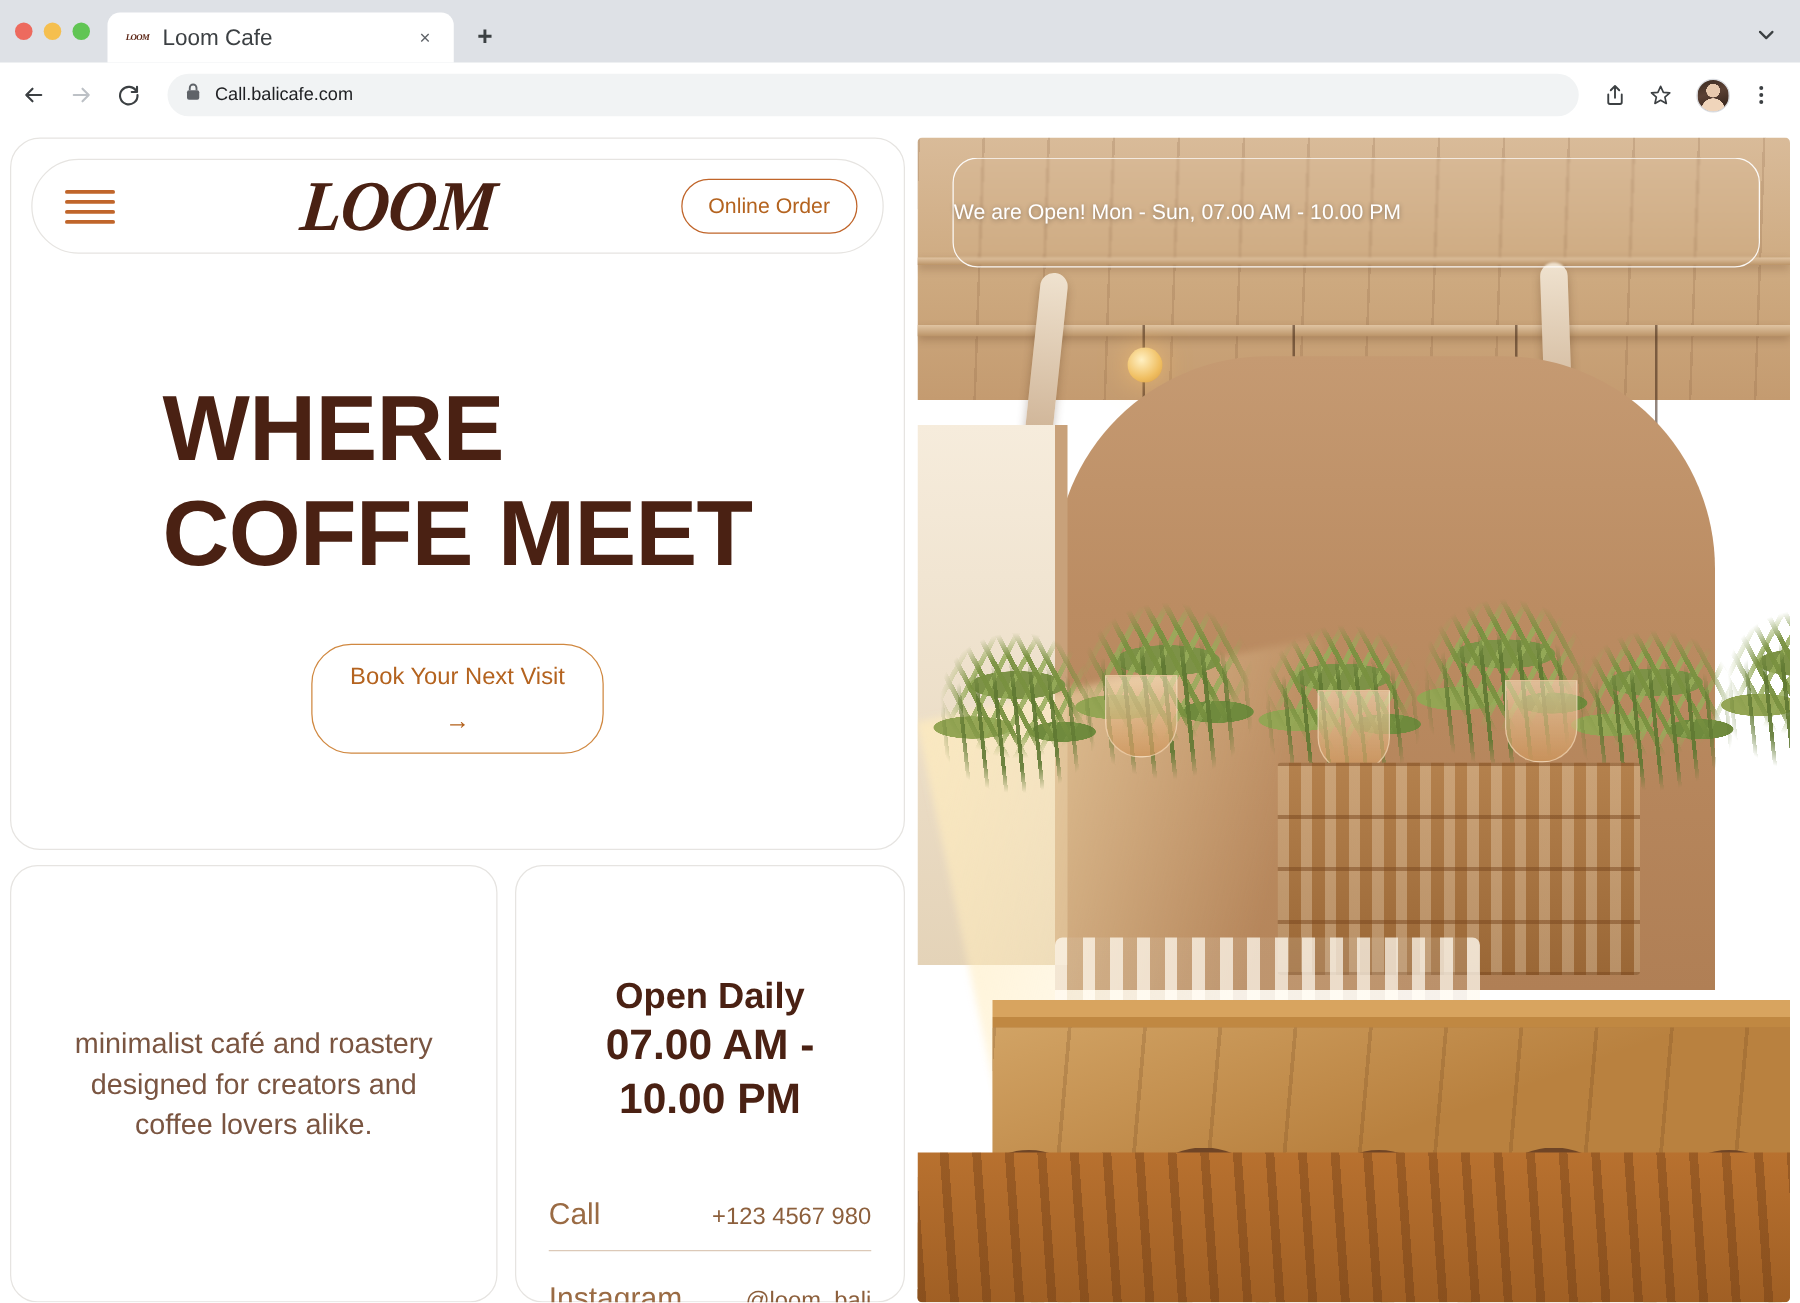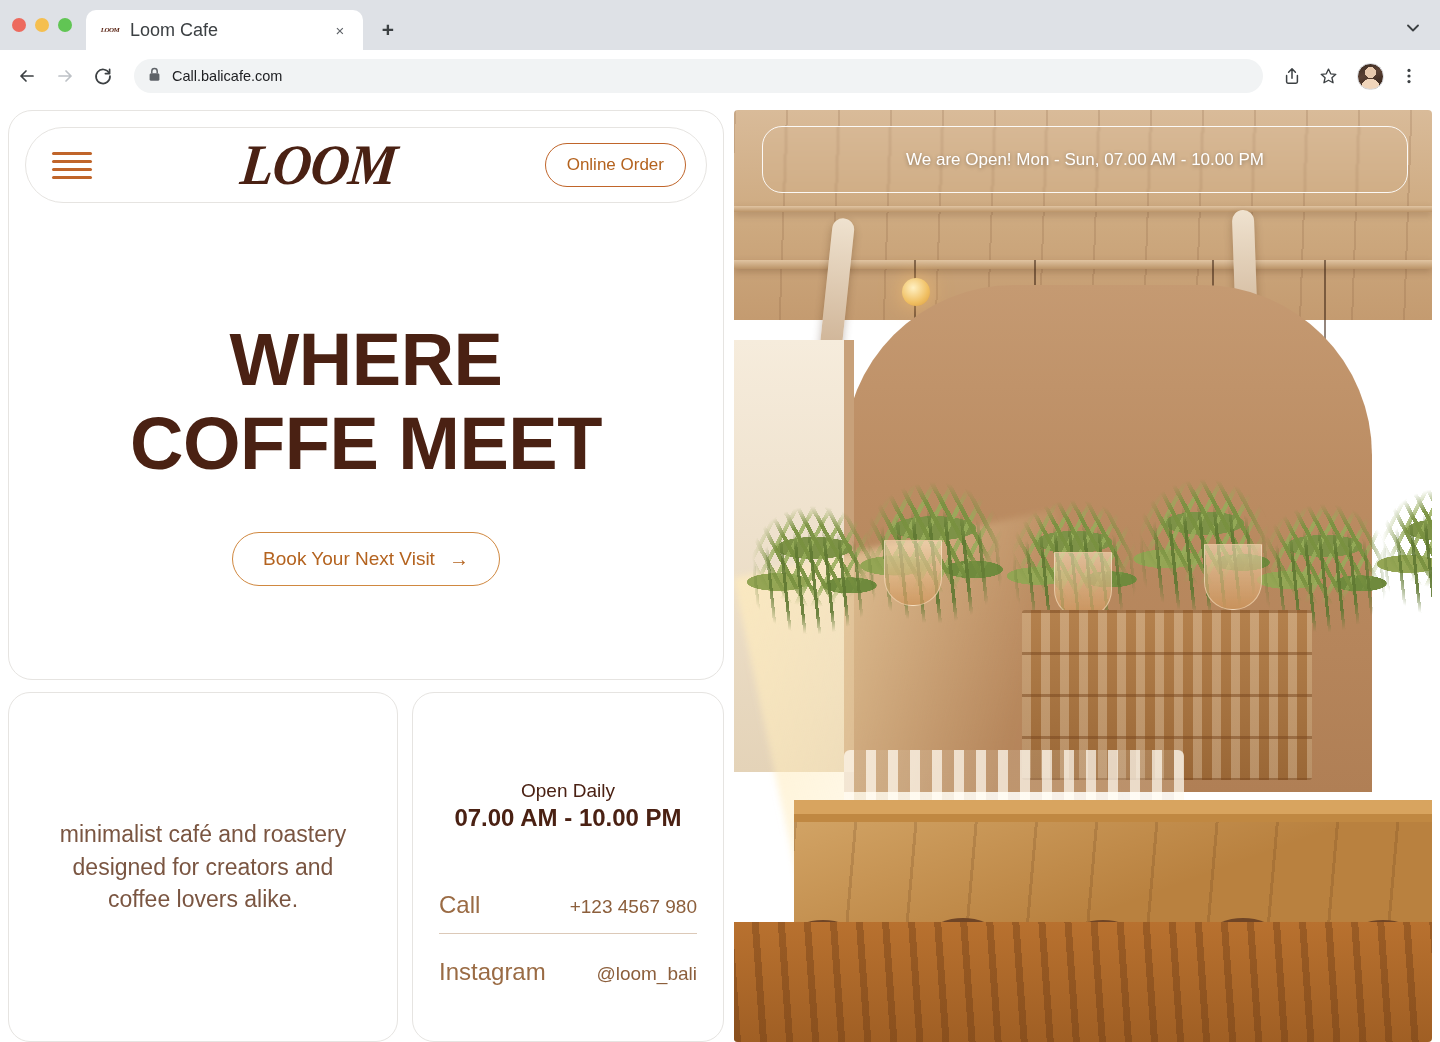--- a/index.html
+++ b/index.html
@@ -129,49 +129,50 @@
     font-family: "Liberation Sans", sans-serif; white-space: nowrap;
   }
 
   .hero-body {
     flex: 1; width: 100%;
     display: flex; flex-direction: column; align-items: center; justify-content: center;
     padding-bottom: 26px;
   }
   .hero-title {
     font-size: 74px; line-height: 1.13; font-weight: 700;
-    color: #4a2113; text-align: center; letter-spacing: -0.5px; margin-top: 48px;
+    color: #4a2113; text-align: left; letter-spacing: -0.5px; margin-top: 48px;
   }
   .cta {
     margin-top: 46px;
     border: 1.5px solid #d08840; color: #b4631f;
     background: transparent; border-radius: 32px;
     font-size: 19px; padding: 15px 30px; cursor: pointer;
     display: inline-flex; align-items: center; gap: 14px;
     font-family: "Liberation Sans", sans-serif;
+    flex-direction: column;
   }
   .cta .arrow { font-size: 20px; line-height: 1; }
 
   .bottom-row { display: flex; gap: 14px; flex: 1; min-height: 0; }
 
   .about-card {
     width: 390px; flex: none; padding: 0 30px;
     display: flex; align-items: center; justify-content: center;
   }
   .about-text {
     font-size: 23px; line-height: 1.42; color: #7a5541; text-align: center;
   }
 
   .info-card {
     flex: 1; padding: 86px 26px 0 26px;
     display: flex; flex-direction: column;
   }
   .open-daily { text-align: center; color: #4a2113; }
-  .open-daily .l1 { font-size: 19px; font-weight: 400; line-height: 1.25; }
-  .open-daily .l2 { font-size: 24px; font-weight: 700; line-height: 1.25; }
+  .open-daily .l1 { font-size: 29px; font-weight: 700; line-height: 1.25; }
+  .open-daily .l2 { font-size: 34px; font-weight: 700; line-height: 1.25; }
   .contact-list { margin-top: 52px; display: flex; flex-direction: column; }
   .contact-row {
     display: flex; align-items: baseline; justify-content: space-between;
     padding: 6px 0 14px 0;
     border-bottom: 1px solid #dcc9b8;
     margin-bottom: 18px;
   }
   .contact-row:last-child { border-bottom: none; margin-bottom: 0; }
   .c-label { font-size: 24px; color: #9a6b44; }
   .c-value { font-size: 19px; color: #8c5f3c; }
@@ -307,24 +308,24 @@
     background: linear-gradient(180deg, rgba(150,95,45,0.25), rgba(90,50,20,0.35));
   }
   .ph-floor {
     position: absolute; left: 0; right: 0; bottom: 0; height: 120px;
     background:
       repeating-linear-gradient(86deg, rgba(86,44,14,0.30) 0 7px, rgba(0,0,0,0) 7px 26px),
       linear-gradient(180deg,#b8712f,#a05f24);
   }
 
   .banner {
-    position: absolute; left: 28px; right: 24px; top: 16px; height: 67px;
+    position: absolute; left: 28px; right: 24px; top: 16px; height: 88px;
     border: 1.5px solid rgba(255,255,255,0.92);
     border-radius: 20px;
-    display: flex; align-items: center; justify-content: center;
+    display: flex; align-items: center; 
     color: #fff; font-size: 17px;
     text-shadow: 0 1px 4px rgba(0,0,0,0.35);
     backdrop-filter: blur(1px);
   }
 
   .loc-card {
     position: absolute; right: 0; bottom: 0; width: 222px;
     background: #faf8f6; border-radius: 18px 0 0 0;
     padding: 20px 20px 18px 22px;
     box-shadow: -4px -4px 18px rgba(60,30,10,0.18);

